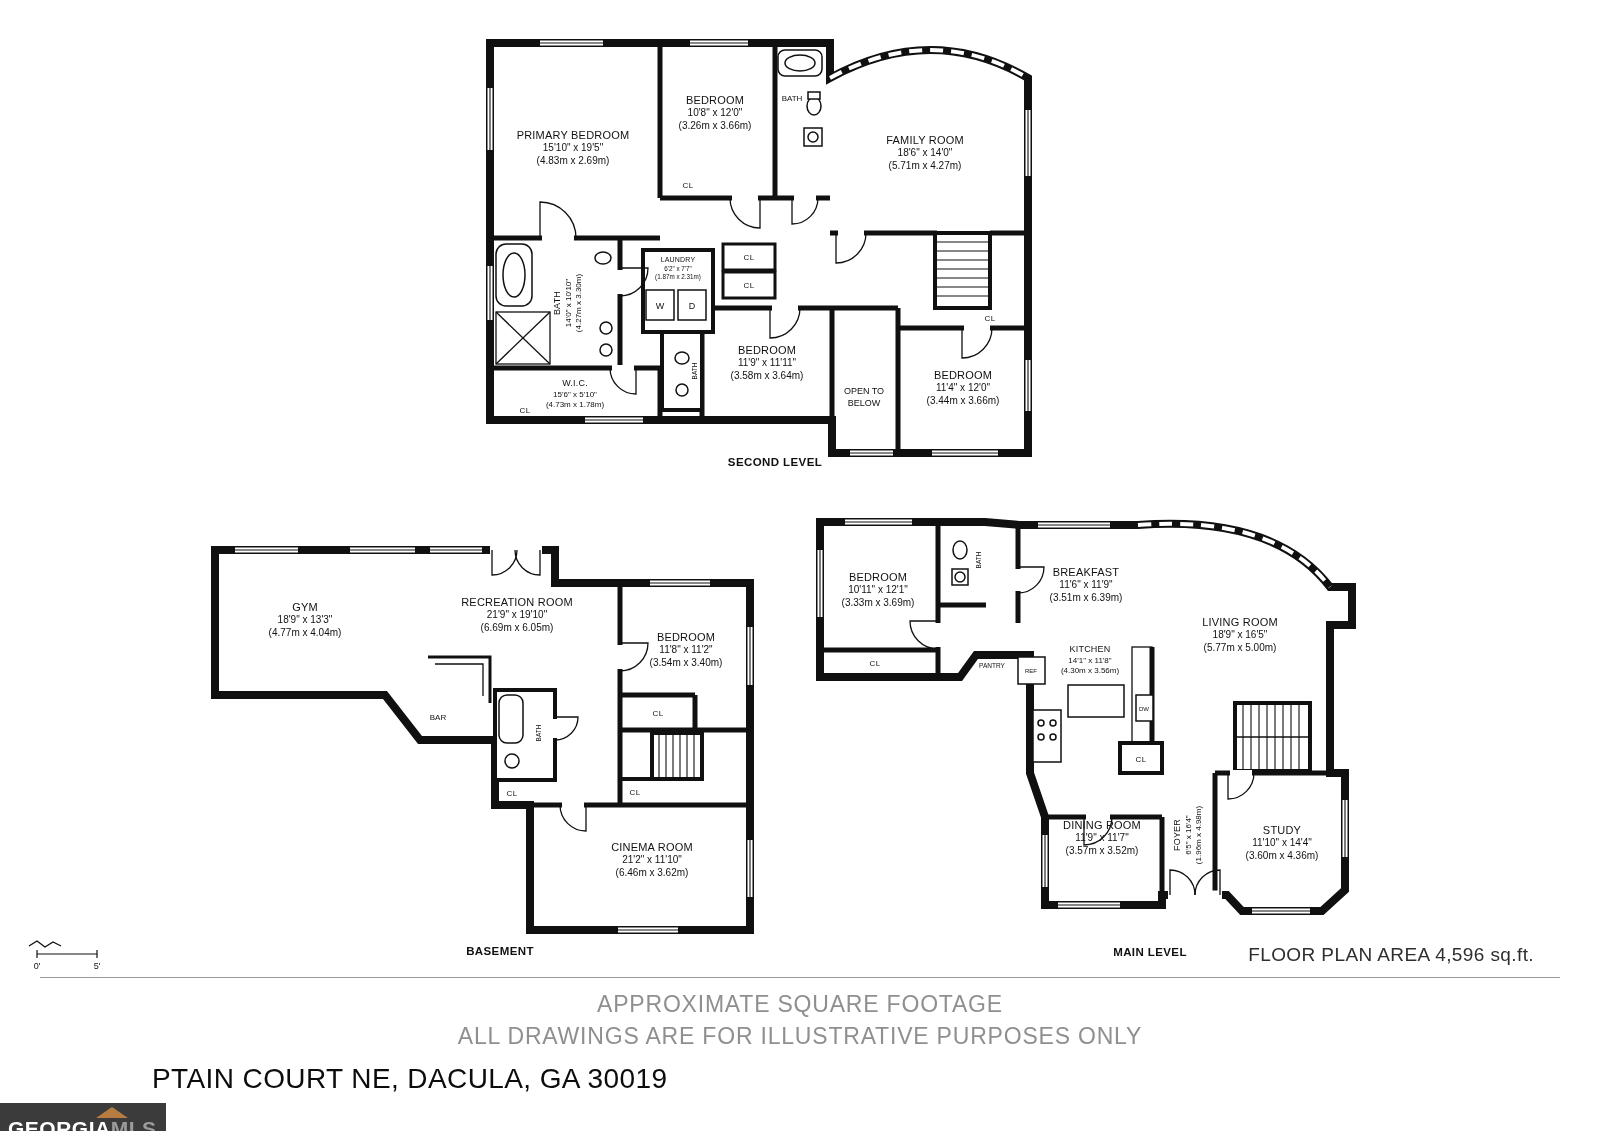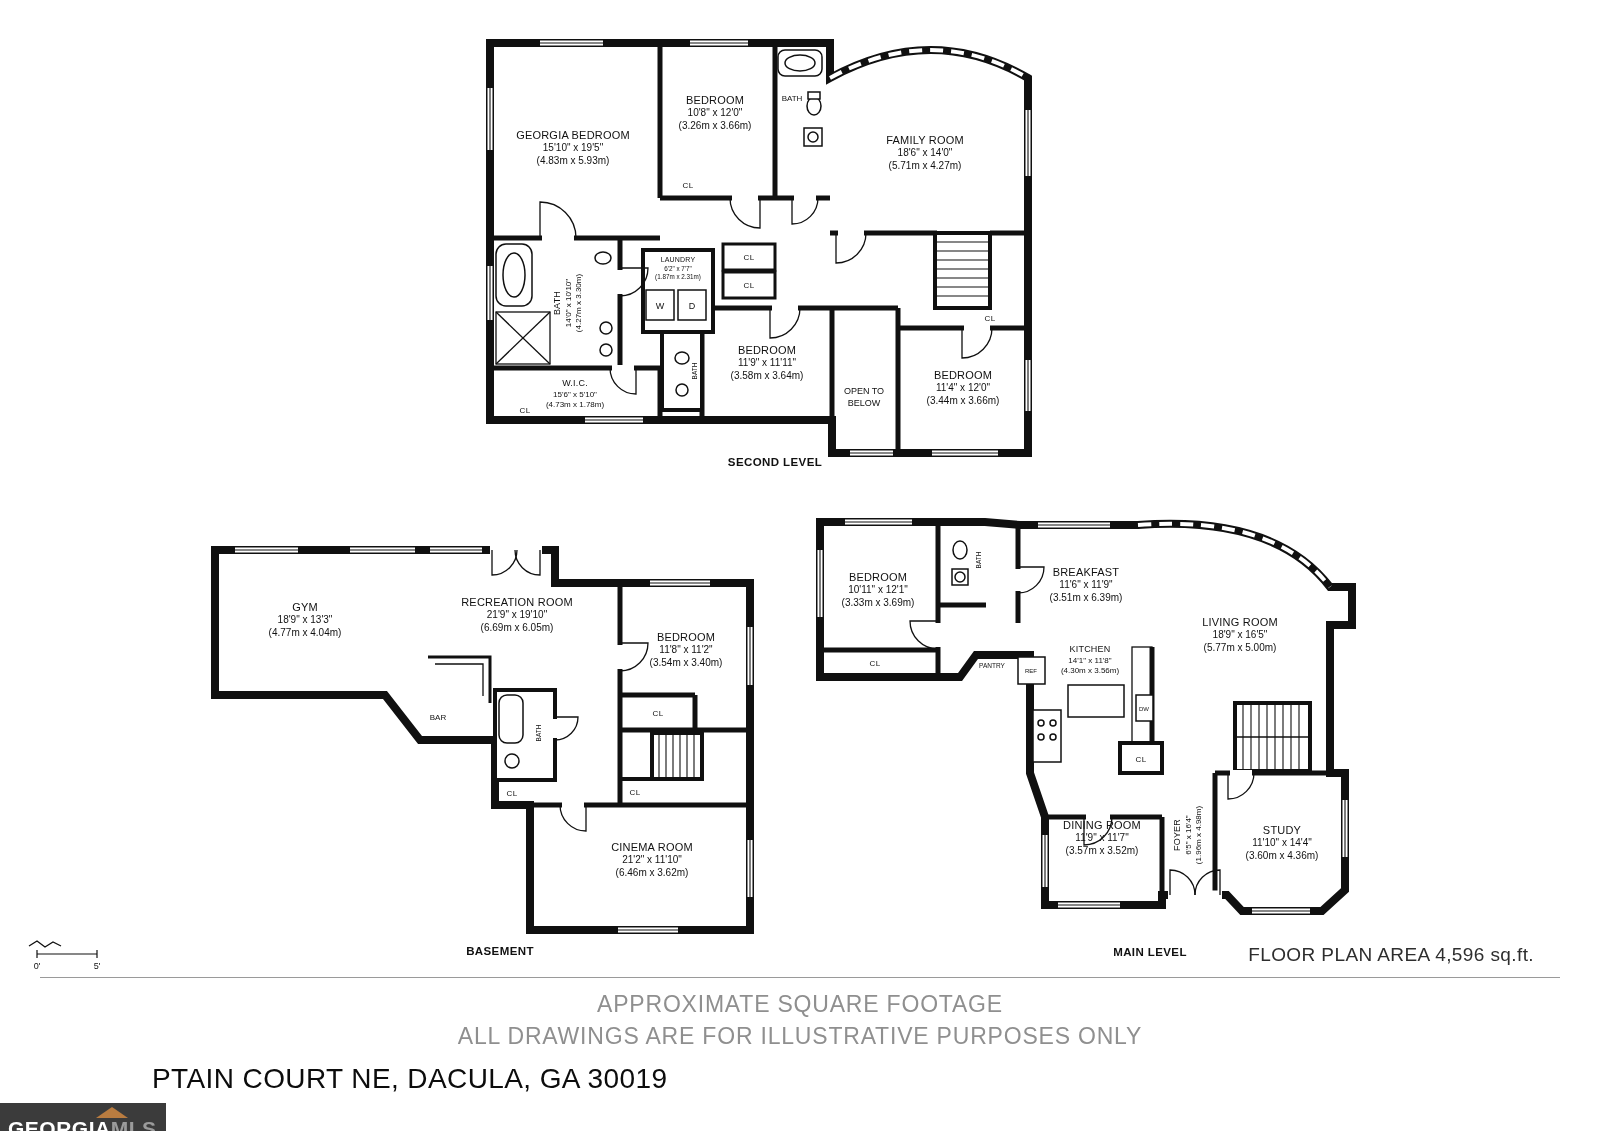--- a/index.html
+++ b/index.html
@@ -153,23 +153,23 @@
       <circle class="fixture" cx="242" cy="362" r="6"></circle>
         <ellipse class="fixture" cx="242" cy="330" rx="7" ry="6"></ellipse>
     </g>
     <g>
       <text class="svgtxt" x="220" y="281">W</text>
       <text class="svgtxt" x="252" y="281">D</text>
     </g>
   </svg>
 
   <div class="room-label" style="left:133px;top:120px">
-    <div class="rn">GEORGIA BEDROOM</div>
+    <div class="rn">PRIMARY BEDROOM</div>
     <div class="rd">15'10" x 19'5"</div>
-    <div class="rd">(4.83m x 5.93m)</div>
+    <div class="rd">(4.83m x 2.69m)</div>
   </div>
   <div class="room-label" style="left:275px;top:85px">
     <div class="rn">BEDROOM</div>
     <div class="rd">10'8" x 12'0"</div>
     <div class="rd">(3.26m x 3.66m)</div>
   </div>
   <div class="smalltxt" style="left:352px;top:70px">BATH</div>
   <div class="room-label" style="left:485px;top:125px">
     <div class="rn">FAMILY ROOM</div>
     <div class="rd">18'6" x 14'0"</div>

